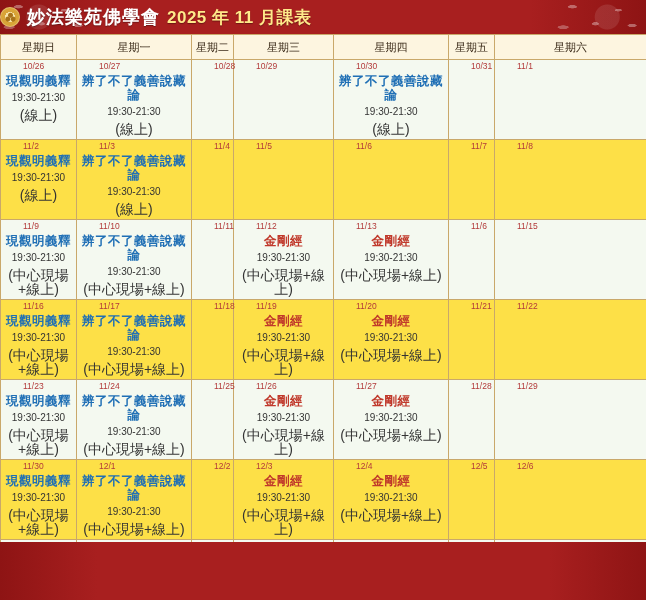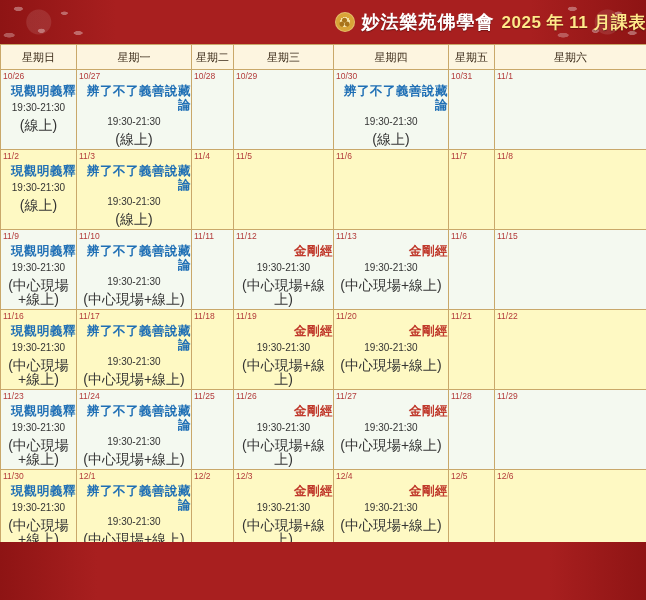--- a/index.html
+++ b/index.html
@@ -12,29 +12,29 @@
   #page {
     position: relative;
     width: 646px; height: 600px;
     overflow: hidden;
     background: #fffef9;
   }
 
   
   .header {
     position: relative;
-    height: 44px;
+    height: 34px;
     background: #9e1b1b;
     background-image:
       radial-gradient(circle at 6% 50%, rgba(255,255,255,0.10) 0 12px, rgba(255,255,255,0) 13px),
       radial-gradient(circle at 94% 50%, rgba(255,255,255,0.10) 0 12px, rgba(255,255,255,0) 13px),
       linear-gradient(90deg, #8e1414 0%, #a81f1f 18%, #a81f1f 82%, #8e1414 100%);
     display: flex;
     align-items: center;
-    justify-content: flex-end;
+    justify-content: flex-start;
     overflow: hidden;
   }
   .header .corner {
     position: absolute;
     top: 0; bottom: 0;
     width: 92px;
     opacity: 0.45;
     background:
       radial-gradient(ellipse at 20% 20%, #e7c9c9 0 4px, transparent 5px),
       radial-gradient(ellipse at 45% 70%, #e7c9c9 0 3px, transparent 4px),
@@ -102,42 +102,42 @@
   }
   table.cal td {
     border: 1px solid #c9a86a;
     vertical-align: top;
     padding: 1px 0 3px 0;
     height: 68px;
     background: #ffffff;
   }
   
   tr.tint-a td { background: #f4f9f0; }
-  tr.tint-b td { background: #fef9c3; }
+  tr.tint-b td { background: #fde047; }
 
   .daynum {
     font-size: 8.5px;
     color: #b23a3a;
     padding-left: 2px;
     line-height: 10px;
     height: 10px;
     display: block;
+    margin-left: 20px;
   }
   .cellbody {
     text-align: center;
     line-height: 14px;
   }
   .course {
     font-size: 12.5px;
     color: #1f6fb5;
     font-weight: bold;
     display: block;
     margin-top: 3px;
     letter-spacing: 0.5px;
-    text-align: right;
   }
   .course.sutra {
     color: #c0392b;
   }
   .meta {
     font-size: 10px;
     color: #333333;
     display: block;
     margin-top: 3px;
   }

